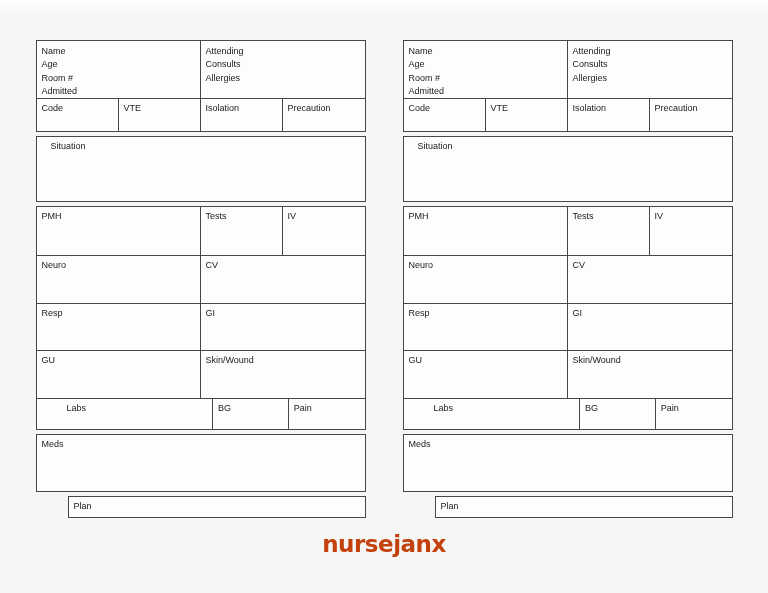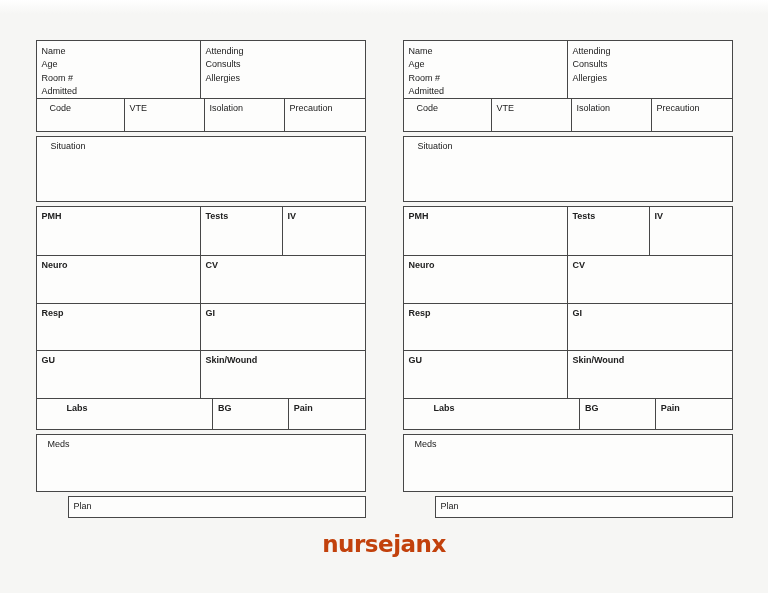--- a/index.html
+++ b/index.html
@@ -29,42 +29,42 @@
     display: flex;
     flex-direction: column;
   }
   .section {
     border: 1px solid var(--line);
     background: var(--sheet-bg);
   }
   .section + .section { margin-top: 4px; }
 
   .hrow1 { display: flex; height: 58px; border-bottom: 1px solid var(--line); }
-  .hrow2 { display: flex; height: 32px; margin-left: 8px; }
+  .hrow2 { display: flex; height: 32px; }
   .cell {
     border-right: 1px solid var(--line);
     padding: 4px 5px;
     font-size: 9px;
     line-height: 11px;
     overflow: hidden;
   }
   .cell:last-child { border-right: none; }
   .w50 { flex: 0 0 50%; }
   .w25 { flex: 0 0 25%; }
   .demo-line { font-size: 9px; line-height: 13.4px; }
 
   .section-situation { height: 66px; padding: 4px 14px; font-size: 9px; }
 
-  .brow { display: flex; font-weight: bold; }
+  .brow { display: flex; }
   .brow + .brow { border-top: 1px solid var(--line); }
   .h48 { height: 48px; }
   .h47 { height: 47px; }
   .h32 { height: 31px; padding-left: 25px; }
 
-  .section-meds { height: 58px; padding: 4px 11px; font-size: 9px; }
+  .section-meds { height: 58px; padding: 4px 5px; font-size: 9px; }
   .section-plan { height: 22px; padding: 4px 5px; font-size: 9px; margin-left: 32px; }
 
   .logo-wrap {
     margin-top: 13px;
     text-align: center;
   }
   .logo {
     display: inline-block;
     font-family: "DejaVu Sans", "Liberation Sans", sans-serif;
     font-weight: bold;

